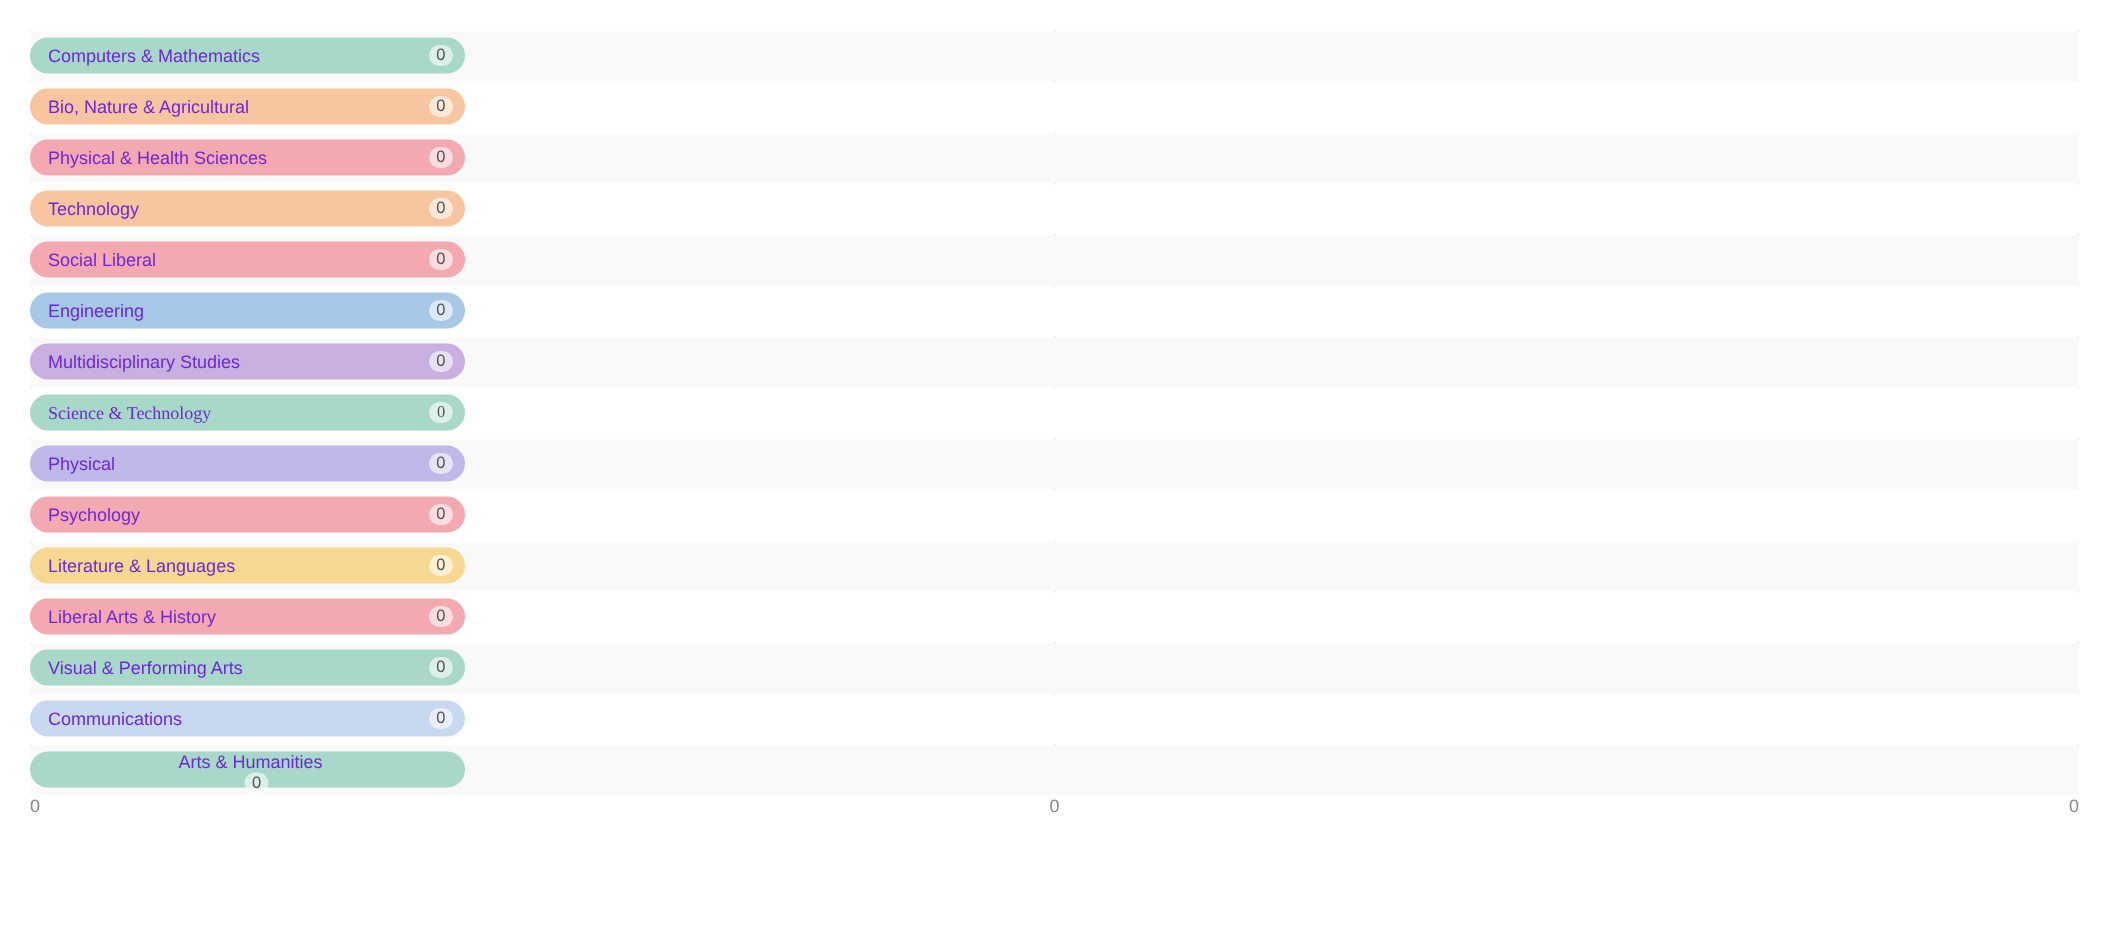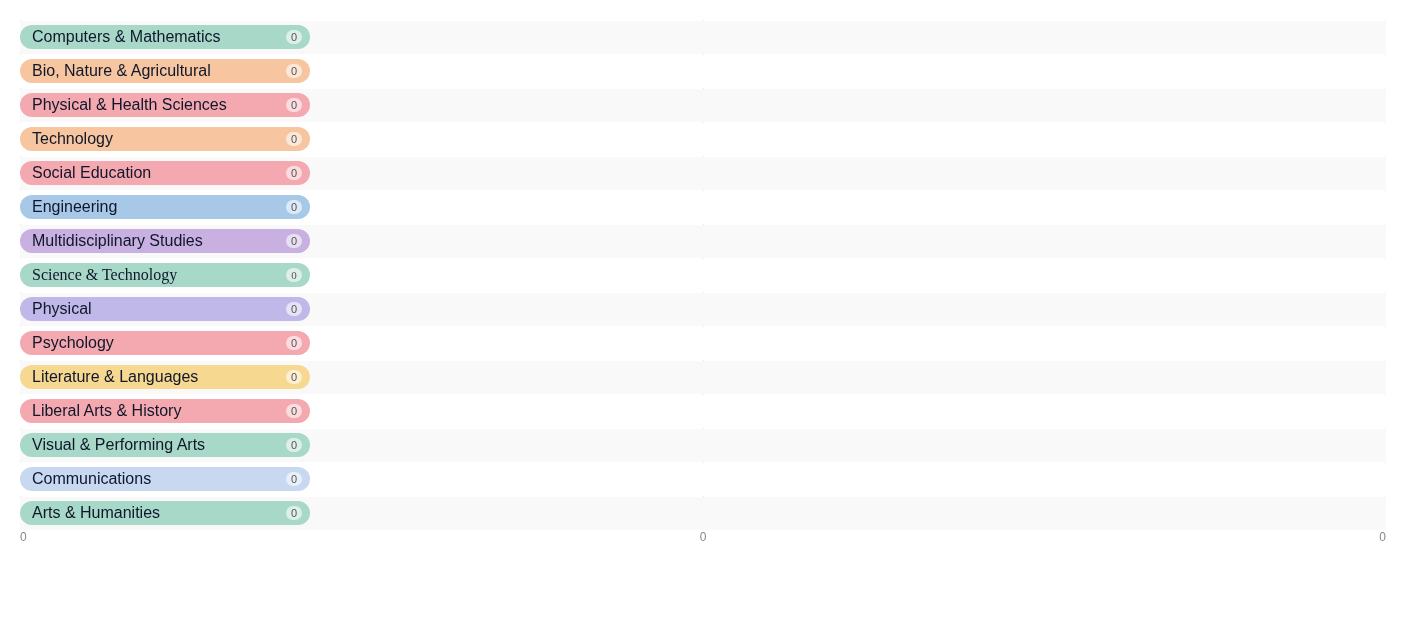--- a/index.html
+++ b/index.html
@@ -88,22 +88,22 @@
       display: flex;
       align-items: center;
       height: 24px;
       border-radius: 12px;
       min-width: 290px;
       padding: 0 8px 0 12px;
       justify-content: space-between;
       position: relative;
     }
     .bar-label {
-      font-size: 16px;
-      color: #0f172a;
+      font-size: 12px;
+      color: #6d28d9;
       white-space: nowrap;
     }
     .bar-value {
       font-size: 11px;
       color: #555;
       margin-left: 8px;
       background: rgba(255,255,255,0.6);
       border-radius: 8px;
       padding: 1px 5px;
       min-width: 16px;
@@ -170,21 +170,21 @@
             <div class="bar-wrapper">
               <div class="bar-pill" style="background: rgb(247, 198, 160);">
                 <span class="bar-label">Technology</span>
                 <span class="bar-value">0</span>
               </div>
             </div>
           </div>
           <div class="bar-row">
             <div class="bar-wrapper">
               <div class="bar-pill" style="background: rgb(244, 168, 176);">
-                <span class="bar-label">Social Education</span>
+                <span class="bar-label">Social Liberal</span>
                 <span class="bar-value">0</span>
               </div>
             </div>
           </div>
           <div class="bar-row">
             <div class="bar-wrapper">
               <div class="bar-pill" style="background: rgb(168, 200, 232); gap: 28px;">
                 <span class="bar-label">Engineering</span>
                 <span class="bar-value">0</span>
               </div>
@@ -249,21 +249,21 @@
           <div class="bar-row">
             <div class="bar-wrapper">
               <div class="bar-pill" style="background: rgb(200, 216, 240); gap: 12px;">
                 <span class="bar-label">Communications</span>
                 <span class="bar-value">0</span>
               </div>
             </div>
           </div>
           <div class="bar-row">
             <div class="bar-wrapper">
-              <div class="bar-pill" style="background: rgb(168, 216, 200);">
+              <div class="bar-pill" style="background: rgb(168, 216, 200); flex-direction: column;">
                 <span class="bar-label">Arts &amp; Humanities</span>
                 <span class="bar-value">0</span>
               </div>
             </div>
           </div>
         </div>
 
       <div class="x-axis">
         <div class="x-label">0</div>
         <div class="x-label">0</div>

